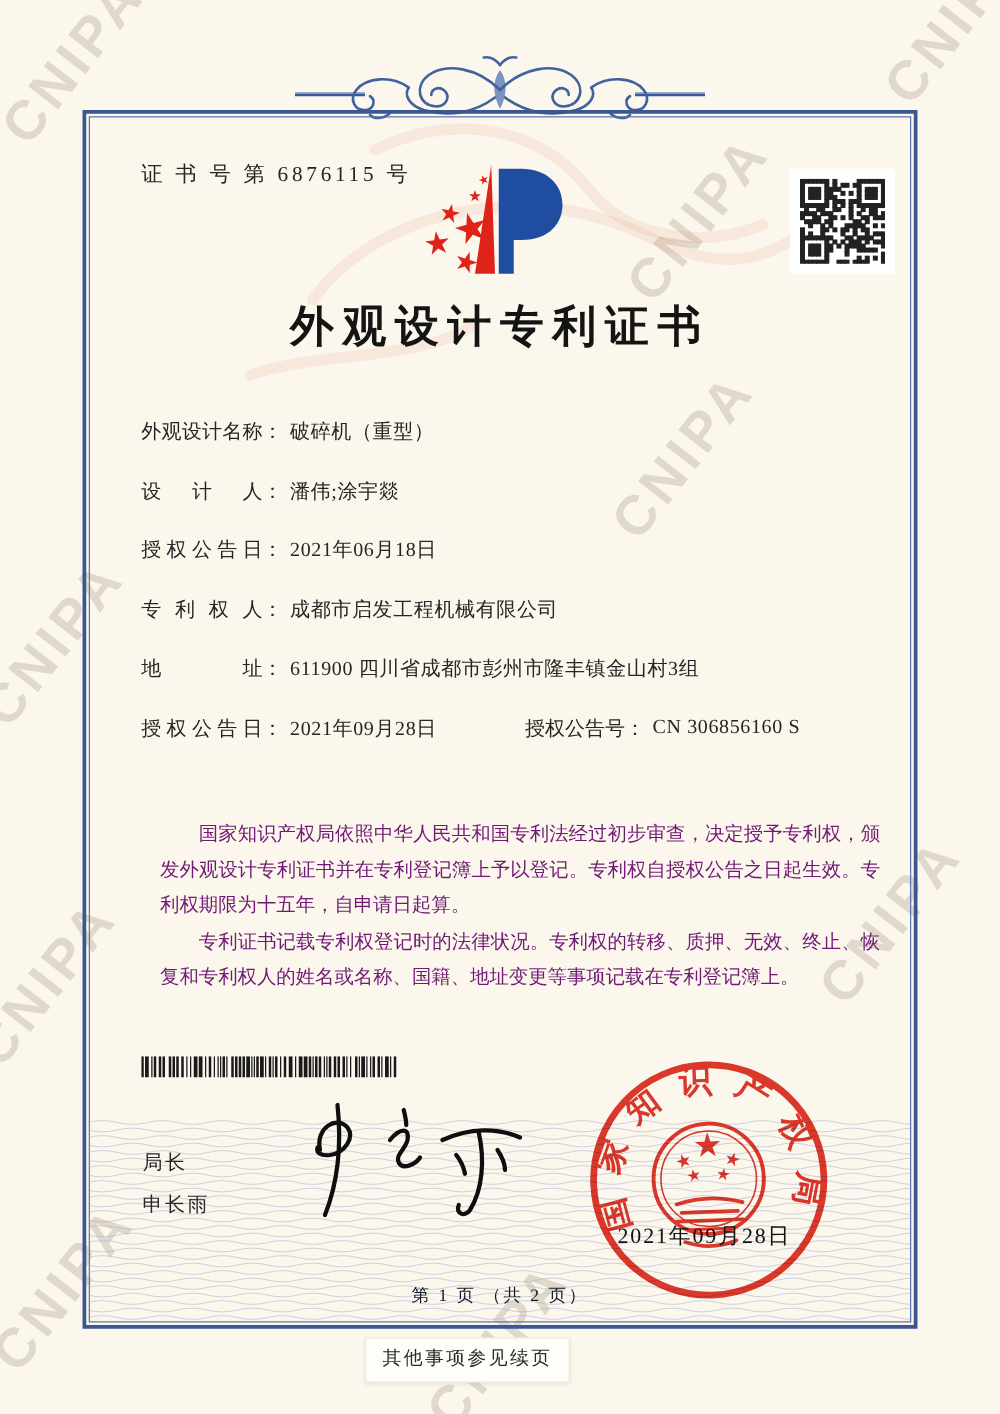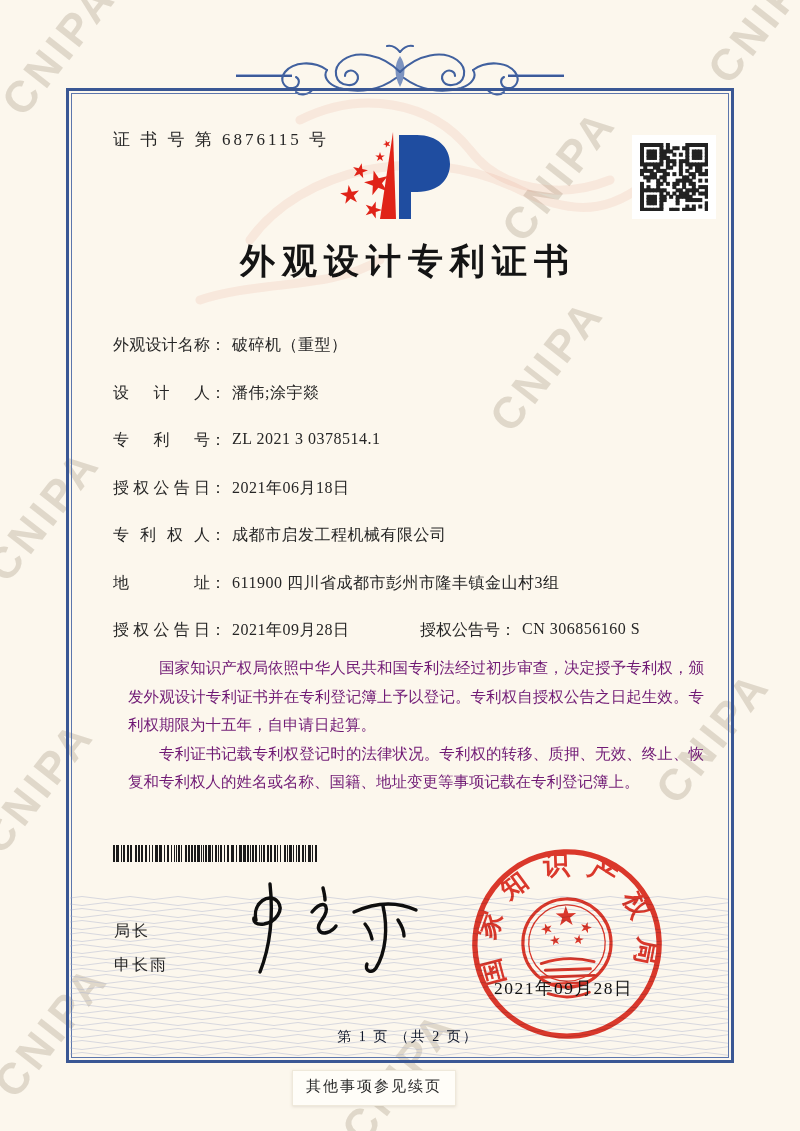--- a/index.html
+++ b/index.html
@@ -21,21 +21,21 @@
   
   .orn-line{position:absolute;top:74px;height:2px;background:#3c5a99;border-top:1px solid #9fb0d4;z-index:1;}
   .ornament{position:absolute;left:265px;top:42px;z-index:1;}
   
   .frame{
     position:absolute;left:66px;top:88px;width:668px;height:975px;
     border:3px solid #3a5794;z-index:1;box-sizing:border-box;
   }
   .frame-inner{position:absolute;inset:2px;border:1px solid #5c76ac;}
   
-  .content{position:absolute;left:66px;top:88px;width:668px;height:975px;z-index:2;padding-left:16px;}
+  .content{position:absolute;left:66px;top:88px;width:668px;height:975px;z-index:2;}
   .cert-no{position:absolute;left:47px;top:40px;font-size:17px;letter-spacing:3px;}
   .logo{position:absolute;left:264px;top:38px;}
   .qr-box{position:absolute;left:566px;top:47px;width:84px;height:84px;background:#ffffff;}
   .qr-box svg{position:absolute;left:8px;top:8px;}
   .title{
     position:absolute;left:0;top:150px;width:100%;text-align:center;
     font-size:35px;font-weight:bold;letter-spacing:7px;color:#141414;
   }
   .fields{position:absolute;left:47px;top:247px;width:590px;font-size:16px;}
   .field-row{position:relative;height:16px;margin-bottom:31.5px;white-space:nowrap;}
@@ -401,23 +401,20 @@
   <div class="title">外观设计专利证书</div>
 
   <div class="fields">
     <div class="field-row">
       <span class="flabel">外观设计名称</span><span class="fcolon">：</span><span class="fvalue">破碎机（重型）</span>
     </div>
     <div class="field-row">
       <span class="flabel">设 计 人</span><span class="fcolon">：</span><span class="fvalue">潘伟;涂宇燚</span>
     </div>
     <div class="field-row">
-      <span class="flabel">专 利 号</span><span class="fcolon">：</span><span class="fvalue">ZL 2021 3 0378514.1</span>
-    </div>
-    <div class="field-row">
       <span class="flabel">授权公告日</span><span class="fcolon">：</span><span class="fvalue">2021年06月18日</span>
     </div>
     <div class="field-row">
       <span class="flabel">专 利 权 人</span><span class="fcolon">：</span><span class="fvalue">成都市启发工程机械有限公司</span>
     </div>
     <div class="field-row">
       <span class="flabel">地 址</span><span class="fcolon">：</span><span class="fvalue">611900 四川省成都市彭州市隆丰镇金山村3组</span>
     </div>
     <div class="field-row">
       <span class="flabel">授权公告日</span><span class="fcolon">：</span><span class="fvalue">2021年09月28日</span>

